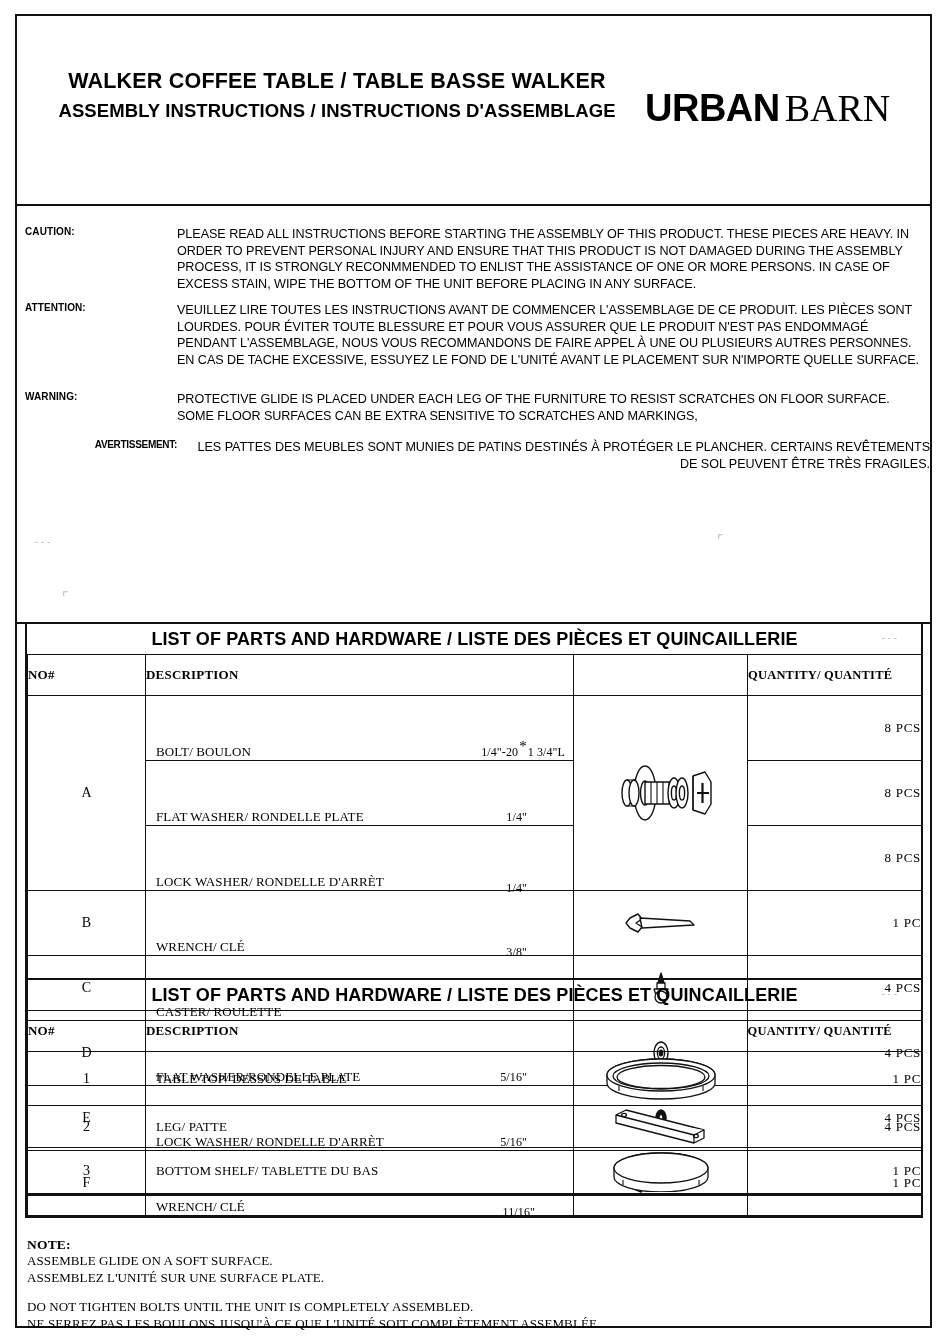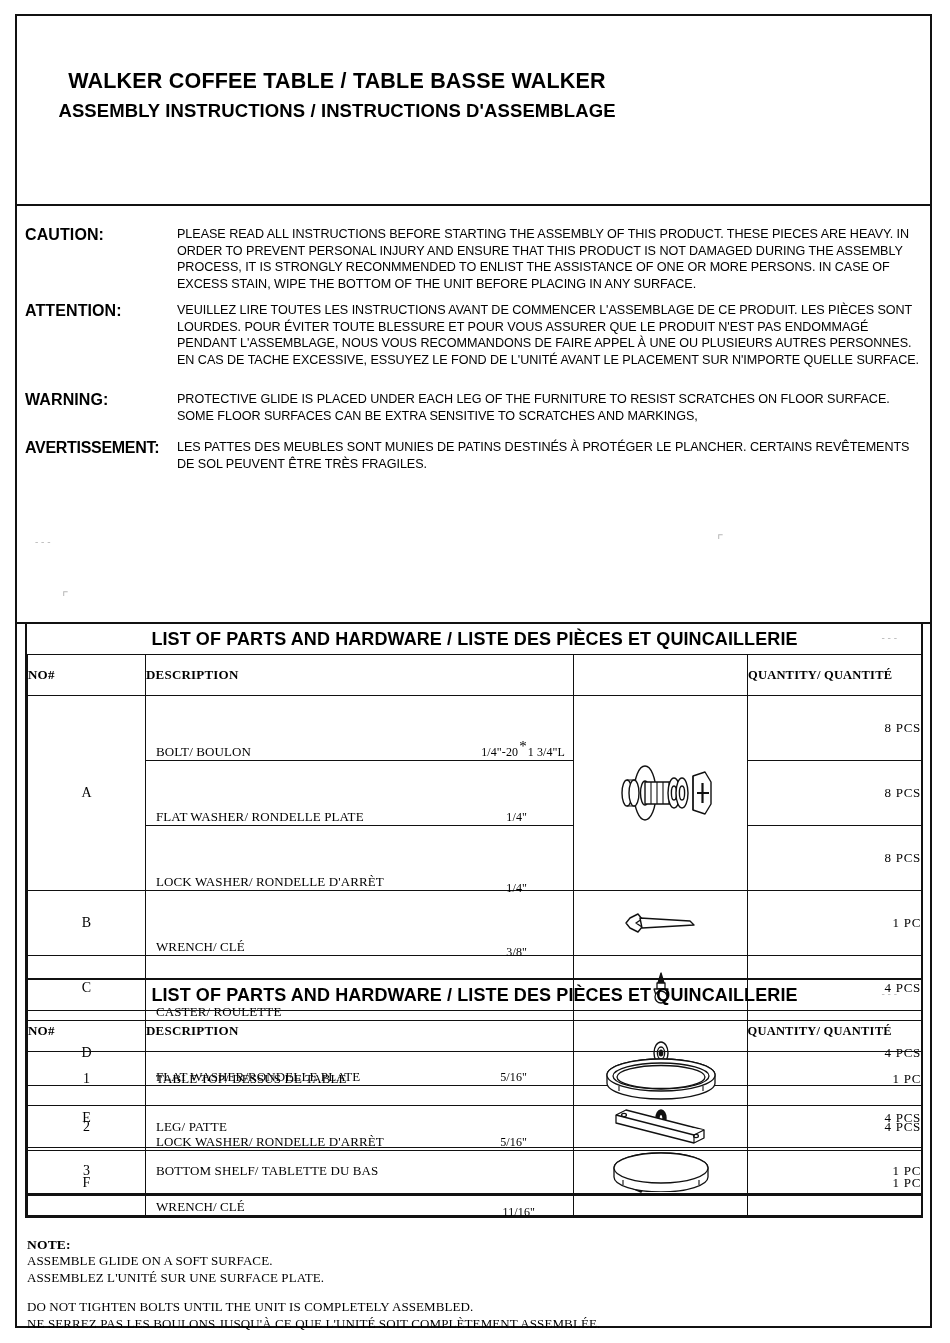--- a/index.html
+++ b/index.html
@@ -90,40 +90,40 @@
     border-bottom: 2px solid #111;
   }
   .notice-row {
     position: absolute;
     left: 8px;
     width: 905px;
     display: flex;
     align-items: flex-start;
   }
   .notice-label {
-    font-size: 16px;
+    font-size: 10px;
     font-weight: bold;
     width: 152px;
     flex: 0 0 152px;
     letter-spacing: 0.1px;
     white-space: nowrap;
   }
   .notice-label.wide {
     letter-spacing: -0.3px;
   }
   .notice-body {
     font-size: 12.6px;
     line-height: 1.33;
     flex: 1;
     letter-spacing: -0.05px;
   }
   #notice-caution { top: 32px; }
   #notice-attention { top: 108px; }
   #notice-warning  { top: 197px; }
-  #notice-avert    { top: 245px; }
+  #notice-avert    { top: 245px; text-align: right; }
 
   
   .artifact {
     position: absolute;
     color: #b9b9b9;
     font-size: 10px;
     user-select: none;
   }
 
   
@@ -232,20 +232,23 @@
 </style>
 </head>
 <body>
 
 <div id="doc-frame">
 
   <div id="header-band">
     <div id="title-block">
       <div class="title-line-1">WALKER COFFEE TABLE / TABLE BASSE WALKER</div>
       <div class="title-line-2">ASSEMBLY INSTRUCTIONS / INSTRUCTIONS D'ASSEMBLAGE</div>
+    </div>
+    <div id="brand-logo">
+      <span class="brand-urban">URBAN</span><span class="brand-barn">BARN</span>
     </div>
   </div>
 
   <div id="notices">
 
     <div class="notice-row" id="notice-caution">
       <div class="notice-label">CAUTION:</div>
       <div class="notice-body">PLEASE READ ALL INSTRUCTIONS BEFORE STARTING THE ASSEMBLY OF THIS PRODUCT. THESE PIECES ARE HEAVY. IN ORDER TO PREVENT PERSONAL INJURY AND ENSURE THAT THIS PRODUCT IS NOT DAMAGED DURING THE ASSEMBLY PROCESS, IT IS STRONGLY RECONMMENDED TO ENLIST THE ASSISTANCE OF ONE OR MORE PERSONS. IN CASE OF EXCESS STAIN, WIPE THE BOTTOM OF THE UNIT BEFORE PLACING IN ANY SURFACE.</div>
     </div>
 

